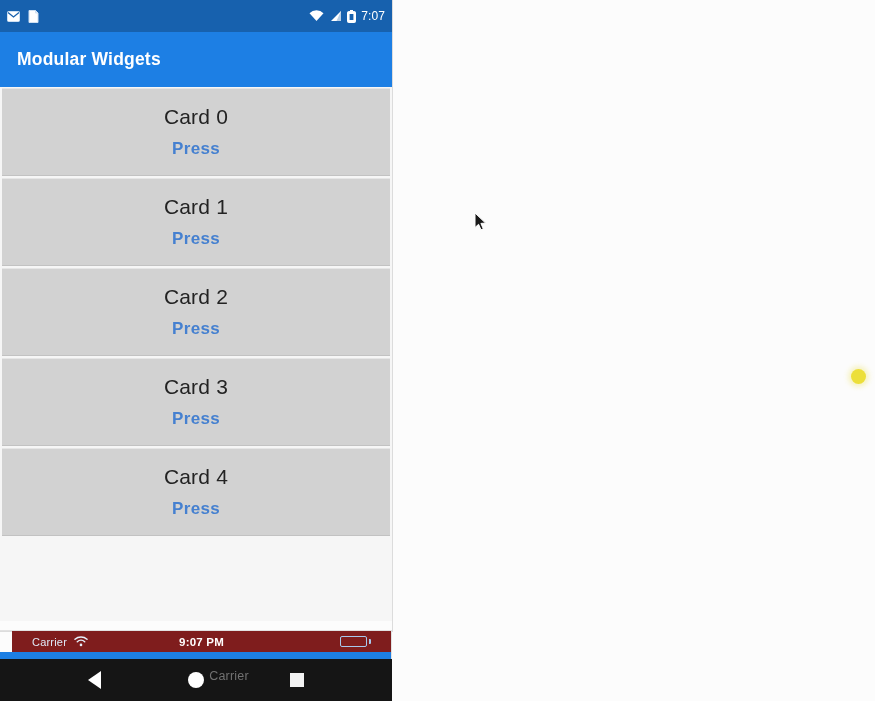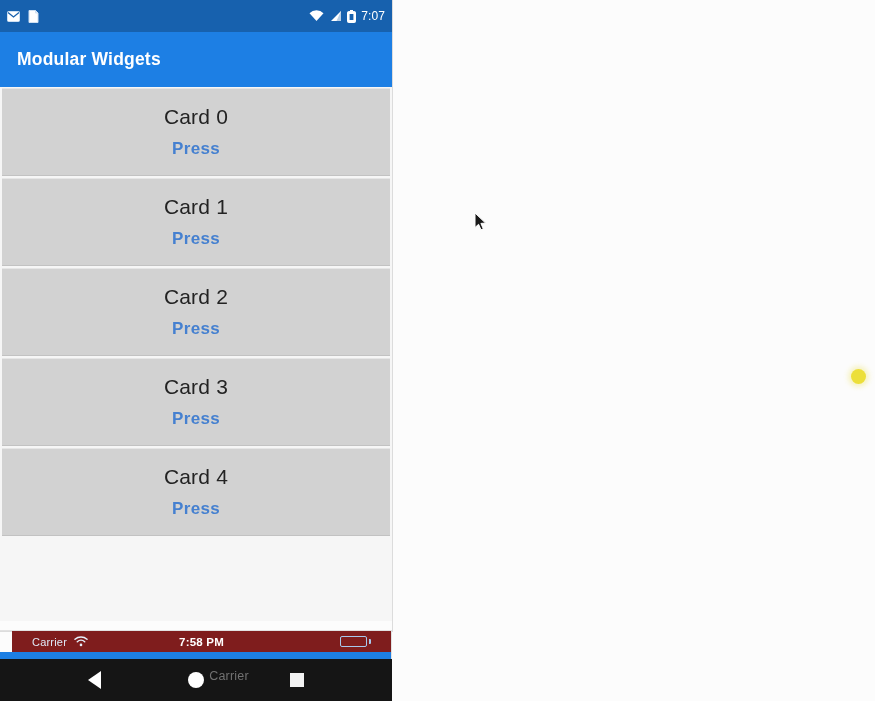--- a/index.html
+++ b/index.html
@@ -358,21 +358,21 @@
 
     <div id="ios-statusbar">
       <span id="ios-carrier">Carrier</span>
       <span id="ios-wifi">
         <svg width="14" height="11" viewBox="0 0 14 11">
           <path d="M1 3.2 A9 9 0 0 1 13 3.2" fill="none" stroke="#e7f0fb" stroke-width="1.5" stroke-linecap="round"></path>
           <path d="M3.3 5.7 A5.6 5.6 0 0 1 10.7 5.7" fill="none" stroke="#e7f0fb" stroke-width="1.5" stroke-linecap="round"></path>
           <circle cx="7" cy="8.9" r="1.3" fill="#e7f0fb"></circle>
         </svg>
       </span>
-      <span id="ios-time">7:58 PM</span>
+      <span id="ios-time">9:07 PM</span>
       <span id="ios-battery-wrap">
         <span id="ios-battery"><span id="ios-battery-fill"></span></span>
         <span id="ios-battery-cap"></span>
       </span>
     </div>
 
     <div id="ios-navbar">
       <span id="ios-navbar-title">Modular Widgets</span>
     </div>
 

